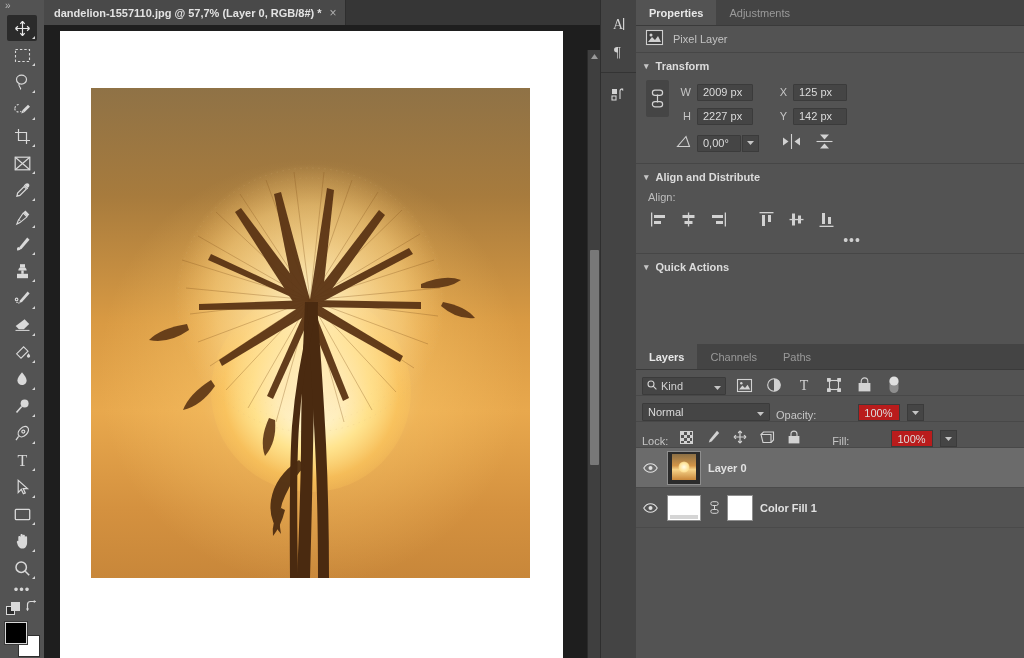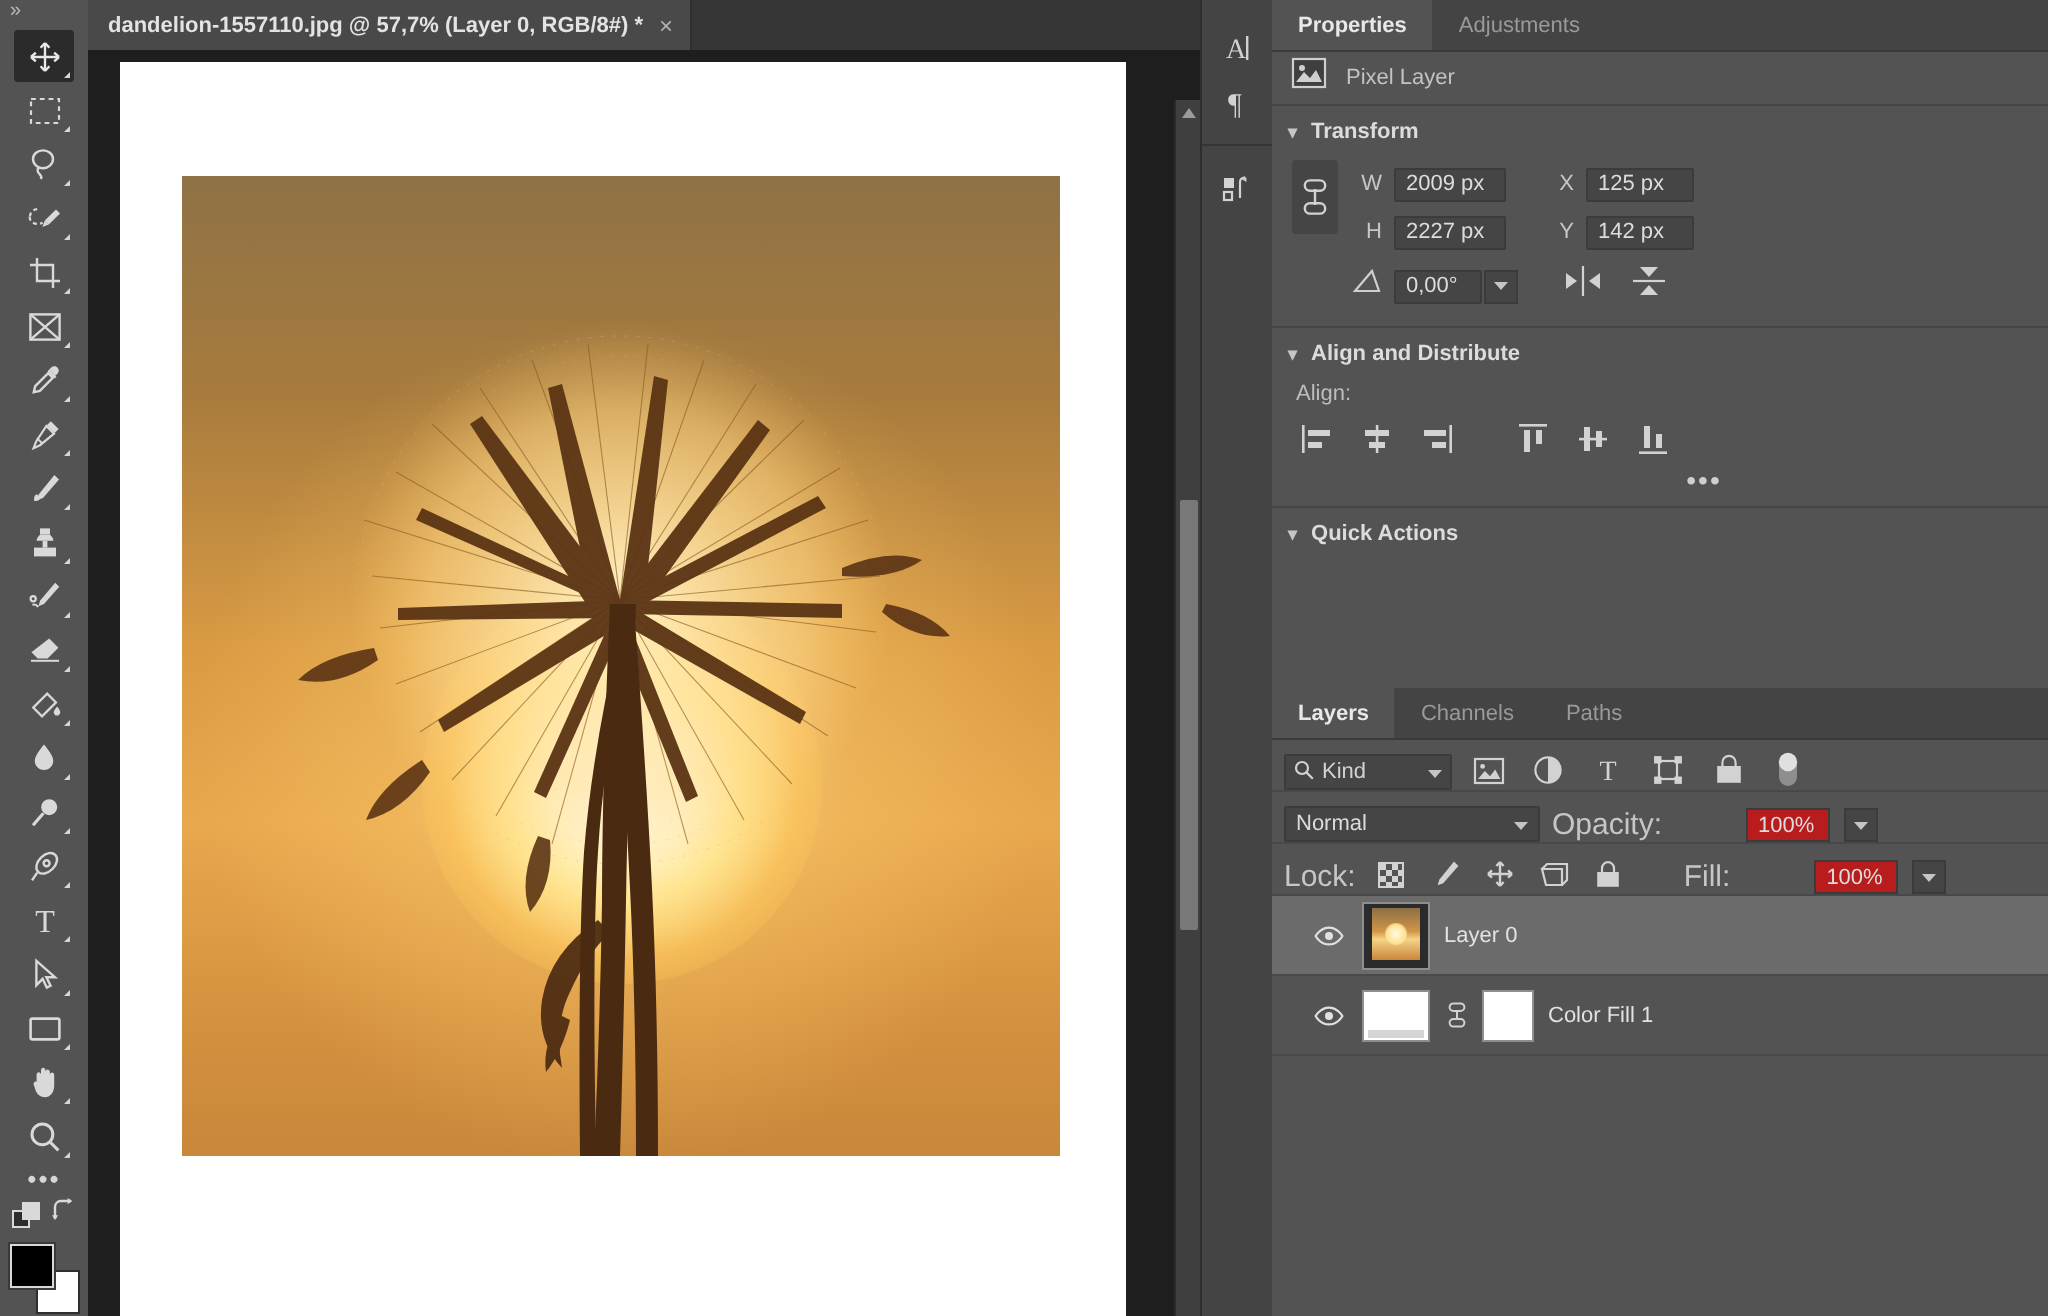--- a/index.html
+++ b/index.html
@@ -196,30 +196,30 @@
     font-size: 11px; color: #d2d2d2; border-radius: 1px;
   }
   .kind-sel .grow { flex: 1; }
   .ficon { width: 24px; height: 20px; display: flex; align-items: center; justify-content: center; }
   .blend-sel {
     width: 128px; height: 18px; background: #454545; border: 1px solid #3b3b3b;
     display: flex; align-items: center; padding: 0 5px; font-size: 11px; color: #dcdcdc;
     border-radius: 1px;
   }
   .blend-sel .grow { flex: 1; }
-  .small-lbl { font-size: 15px; color: #c6c6c6; }
+  .small-lbl { font-size: 11px; color: #c6c6c6; }
   .opa-field {
     width: 42px; height: 17px; background: #b91c1c; border: 1px solid #3b3b3b;
     display: flex; align-items: center; padding: 0 5px; font-size: 11px; color: #dcdcdc; margin-left: 36px;
   }
   .lock-icons { display: flex; align-items: center; gap: 3px; }
 
   .layer-row {
     height: 40px; display: flex; align-items: center; gap: 7px;
-    border-bottom: 1px solid #4a4a4a; padding-left: 18px;
+    border-bottom: 1px solid #4a4a4a; padding-left: 4px; font-weight: bold;
   }
   .layer-row.selected { background: #6b6b6b; }
   .eye { width: 20px; display: flex; align-items: center; justify-content: center; }
   .thumb-px {
     width: 34px; height: 34px; background: #2b2b2b; border: 1px solid #8e8e8e;
     position: relative; overflow: hidden; flex: 0 0 auto;
   }
   .thumb-px .inner {
     position: absolute; left: 4px; top: 2px; right: 4px; bottom: 4px;
     background: linear-gradient(180deg,#8b6f45 0%, #d29548 45%, #f6d389 60%, #c9873a 100%);

